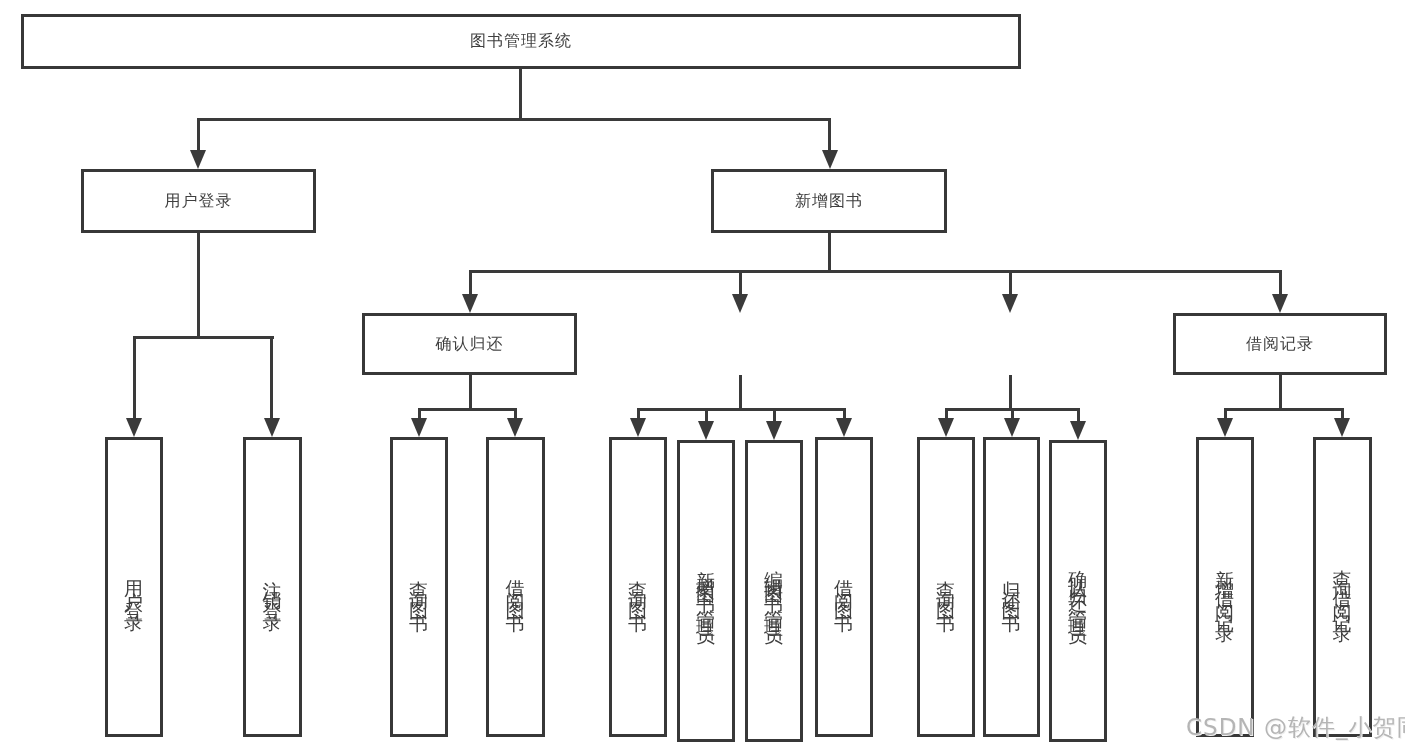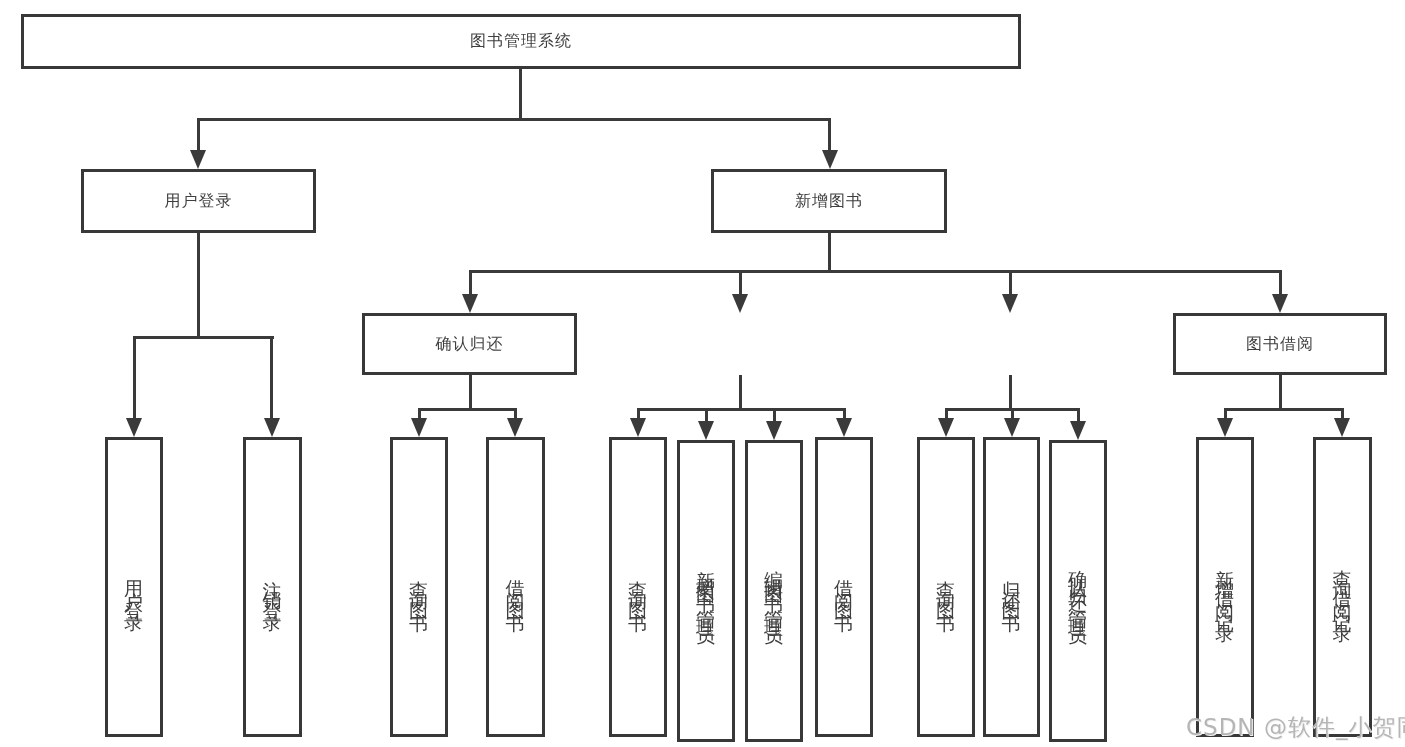--- a/index.html
+++ b/index.html
@@ -94,21 +94,21 @@
   <div class="arr" style="left:1217px;top:418px;"></div>
   <div class="vline" style="left:1341px;top:408px;height:13px;"></div>
   <div class="arr" style="left:1334px;top:418px;"></div>
 
   <div class="box" style="left:21px;top:14px;width:1000px;height:55px;">图书管理系统</div>
 
   <div class="box" style="left:81px;top:169px;width:235px;height:64px;">用户登录</div>
   <div class="box" style="left:711px;top:169px;width:236px;height:64px;">新增图书</div>
 
   <div class="box" style="left:362px;top:313px;width:215px;height:62px;">确认归还</div>
-  <div class="box" style="left:1173px;top:313px;width:214px;height:62px;">图书借阅</div>
+  <div class="box" style="left:1173px;top:313px;width:214px;height:62px;">借阅记录</div>
 
   <div class="vbox" style="left:105px;top:437px;width:58px;height:300px;">用户登录</div>
   <div class="vbox" style="left:243px;top:437px;width:59px;height:300px;">注销登录</div>
 
   <div class="vbox" style="left:390px;top:437px;width:58px;height:300px;">查询图书</div>
   <div class="vbox" style="left:486px;top:437px;width:59px;height:300px;">借阅图书</div>
 
   <div class="vbox" style="left:609px;top:437px;width:58px;height:300px;">查询图书</div>
   <div class="vbox tight" style="left:677px;top:440px;width:58px;height:302px;">新增图书（管理员）</div>
   <div class="vbox tight" style="left:745px;top:440px;width:58px;height:302px;">编辑图书（管理员）</div>

